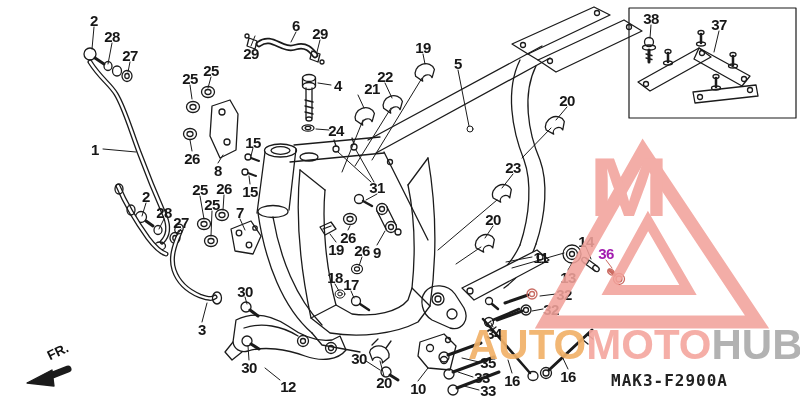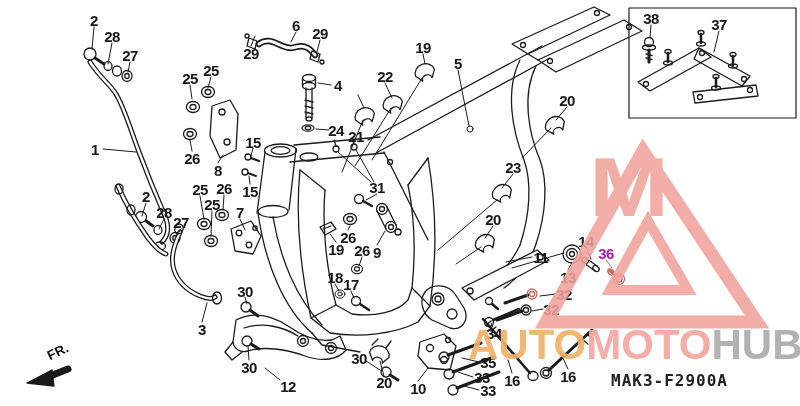--- a/index.html
+++ b/index.html
@@ -386,21 +386,21 @@
       <div class="callout" style="left: 224px; top: 188px;">26</div>
       <div class="callout" style="left: 212px; top: 204px;">25</div>
       <div class="callout" style="left: 240px; top: 212px;">7</div>
       <div class="callout" style="left: 253px; top: 142px;">15</div>
       <div class="callout" style="left: 250px; top: 191px;">15</div>
       <div class="callout" style="left: 296px; top: 25px;">6</div>
       <div class="callout" style="left: 251px; top: 53px;">29</div>
       <div class="callout" style="left: 320px; top: 33px;">29</div>
       <div class="callout" style="left: 338px; top: 85px;">4</div>
       <div class="callout" style="left: 336px; top: 130px;">24</div>
-      <div class="callout" style="left: 356px; top: 88px; margin-top: 48px;">21</div>
+      <div class="callout" style="left: 372px; top: 88px;">21</div>
       <div class="callout" style="left: 385px; top: 76px;">22</div>
       <div class="callout" style="left: 423px; top: 47px;">19</div>
       <div class="callout" style="left: 458px; top: 63px;">5</div>
       <div class="callout" style="left: 567px; top: 100px;">20</div>
       <div class="callout" style="left: 513px; top: 167px;">23</div>
       <div class="callout" style="left: 493px; top: 219px;">20</div>
       <div class="callout" style="left: 377px; top: 187px;">31</div>
       <div class="callout" style="left: 348px; top: 237px;">26</div>
       <div class="callout" style="left: 336px; top: 249px;">19</div>
       <div class="callout" style="left: 362px; top: 250px;">26</div>

